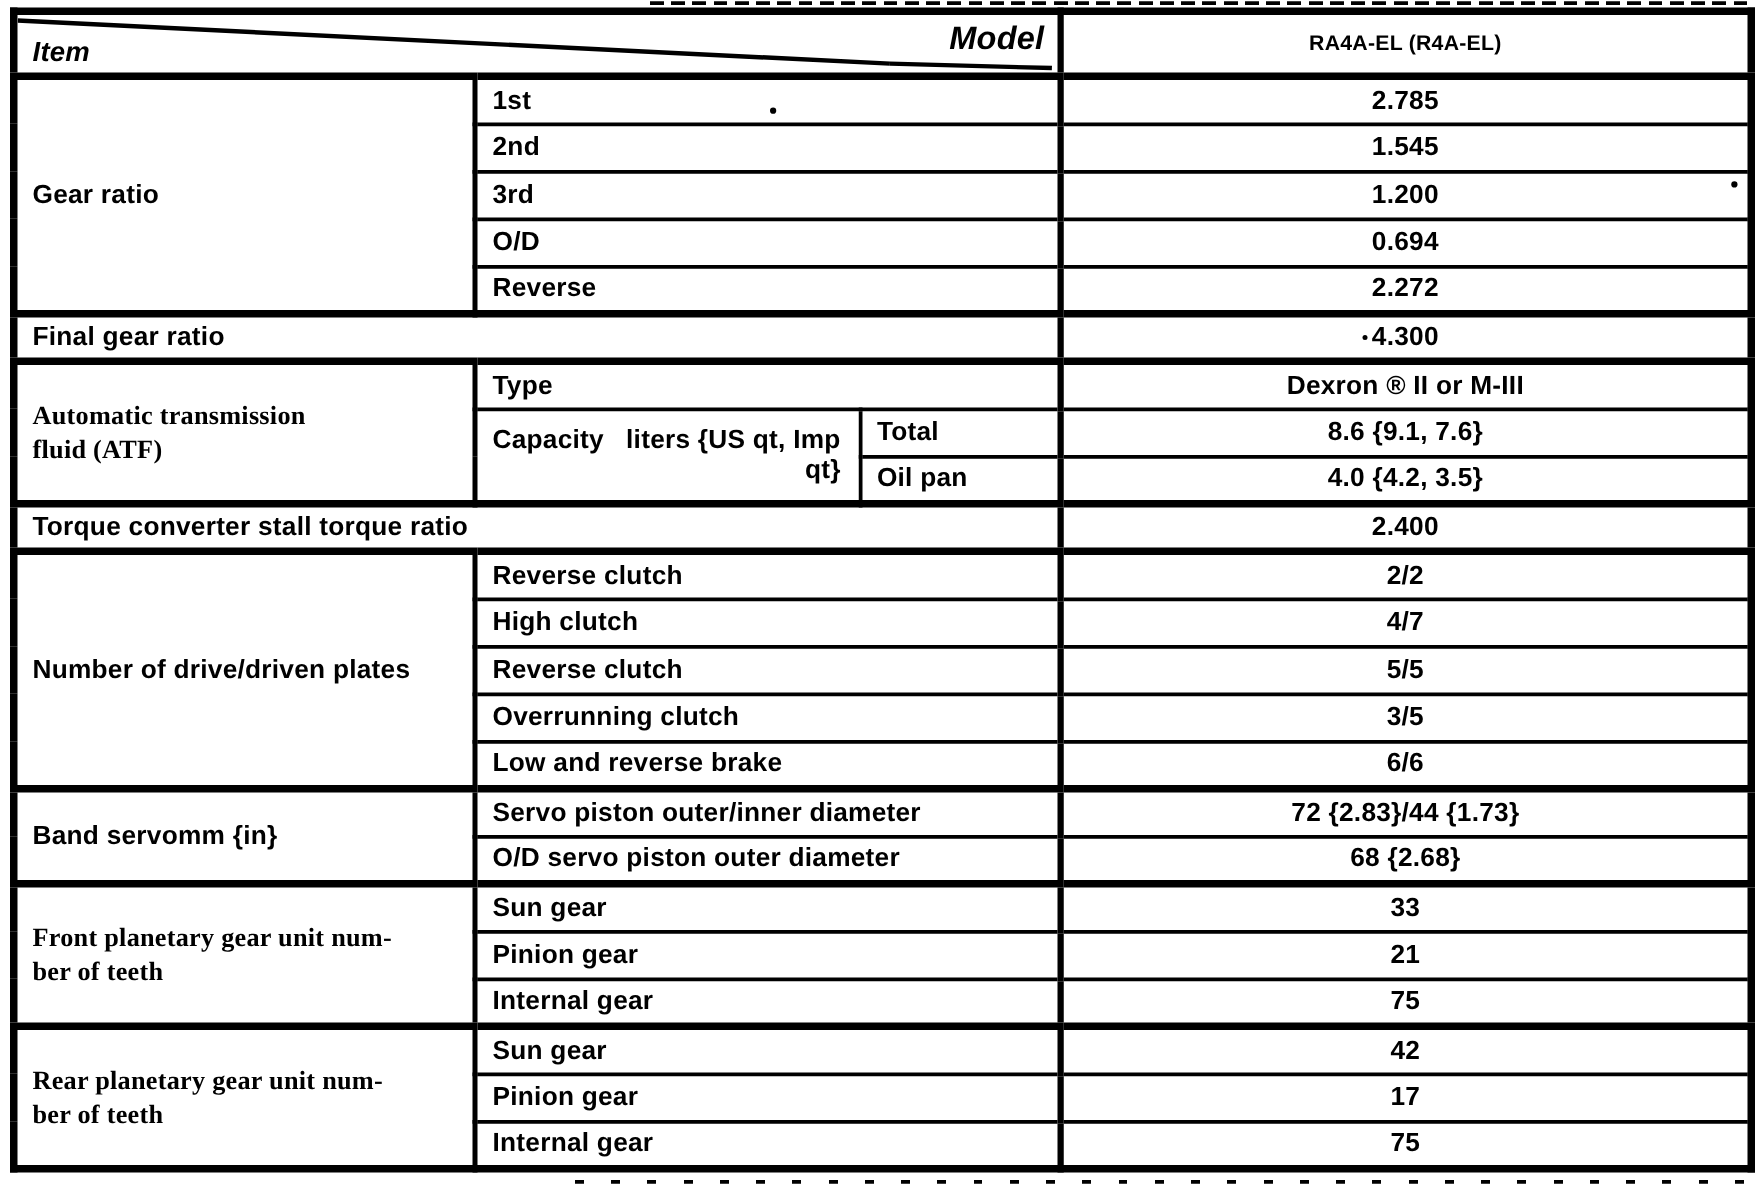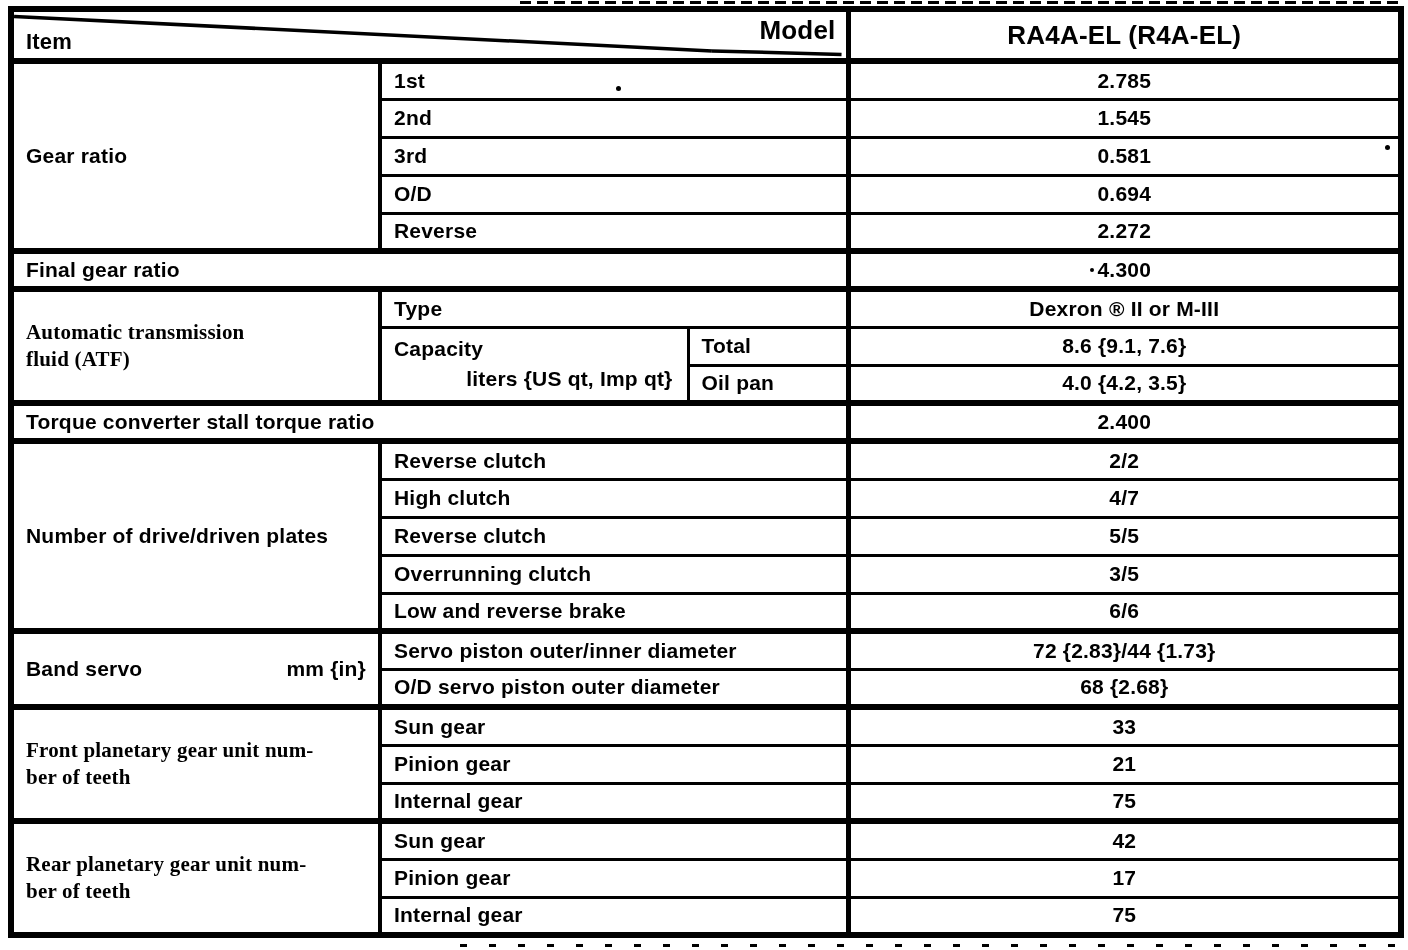--- a/index.html
+++ b/index.html
@@ -39,42 +39,42 @@
   td.st { border-top-width: 6px; }          
   td.vcol { border-left-width: 5px; text-align: center; padding: 0 6px; }
   td.itemcol { border-right-width: 4px; }
   td.pre { white-space: pre-line; line-height: 1.3; font-family: Liberation Serif, serif; }
   
   td.hdr-left {
     position: relative;
     padding: 0;
     border-right-width: 5px;
   }
-  .hdr-box { position: absolute; inset: 0; }
+  .hdr-box { position: absolute; inset: 0; font-style: italic; }
   .hdr-box svg { position: absolute; left: 0; top: 0; width: 100%; height: 100%; }
   .hdr-item {
     position: absolute; left: 12px; bottom: 3px;
     font-size: 22px; font-weight: 700;
   }
   .hdr-model {
     position: absolute; right: 10px; top: 3px;
     font-size: 26px; font-weight: 700;
   }
   td.hdr-val {
     text-align: center;
-    font-size: 26px;
+    font-size: 17px;
     font-weight: 700;
     border-left-width: 5px;
   }
   
-  .cap-box { display: flex; flex-direction: column; justify-content: center; gap: 6px; }
+  .cap-box { display: flex; justify-content: center; gap: 6px; }
   .cap-top { text-align: left; }
   .cap-bottom { text-align: right; padding-right: 2px; }
   
-  .servo-box { display: flex; justify-content: space-between; align-items: center; }
+  .servo-box { display: flex; justify-content: flex-start; align-items: center; }
   
   .speckle {
     position: absolute; width: 5px; height: 5px;
     background: #000; border-radius: 50%;
   }
   .dash-top {
     position: absolute; left: 520px; top: 1px; width: 880px; height: 3px;
     background: repeating-linear-gradient(90deg, #000 0 11px, transparent 11px 17px);
   }
   .dash-bottom {
@@ -112,21 +112,21 @@
     <td class="st itemcol" rowspan="5">Gear ratio</td>
     <td class="st" colspan="2">1st</td>
     <td class="st vcol">2.785</td>
   </tr>
   <tr>
     <td colspan="2">2nd</td>
     <td class="vcol">1.545</td>
   </tr>
   <tr>
     <td colspan="2">3rd</td>
-    <td class="vcol">0.581</td>
+    <td class="vcol">1.200</td>
   </tr>
   <tr>
     <td colspan="2">O/D</td>
     <td class="vcol">0.694</td>
   </tr>
   <tr>
     <td colspan="2">Reverse</td>
     <td class="vcol">2.272</td>
   </tr>
 

